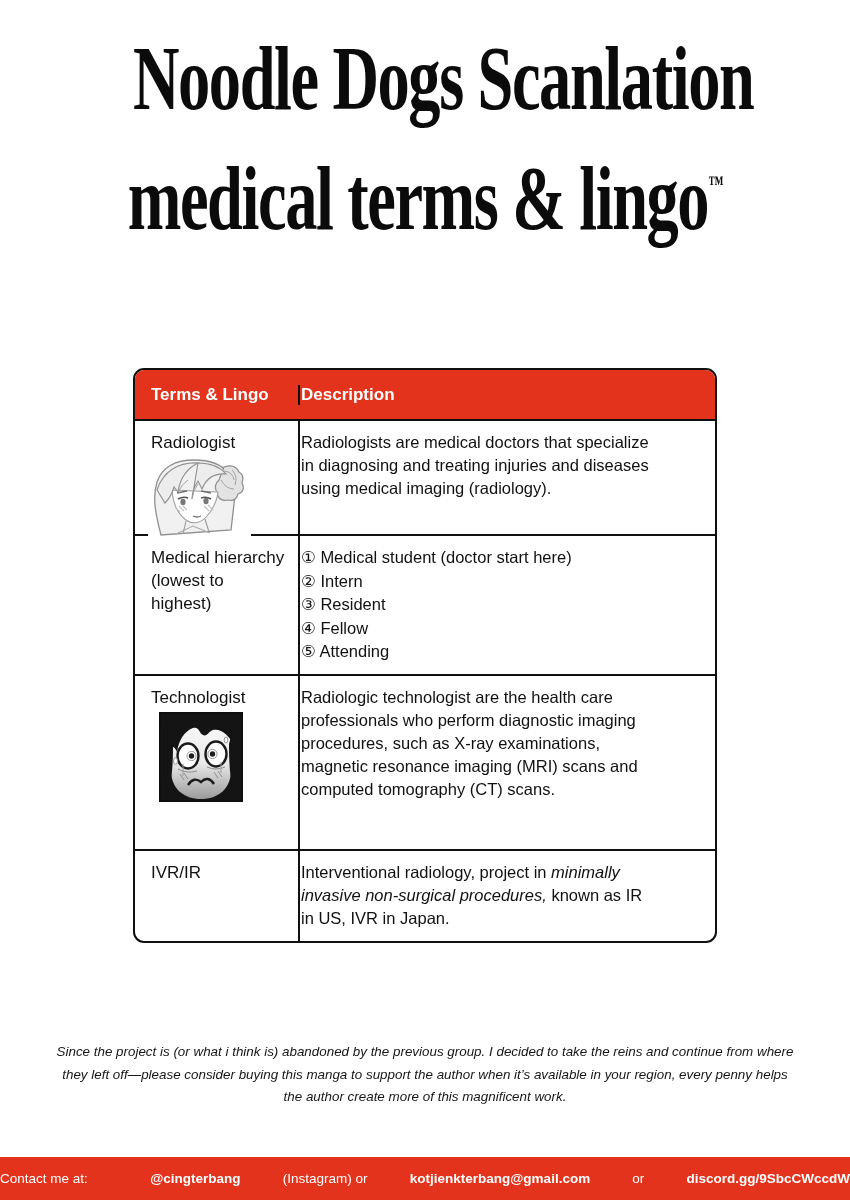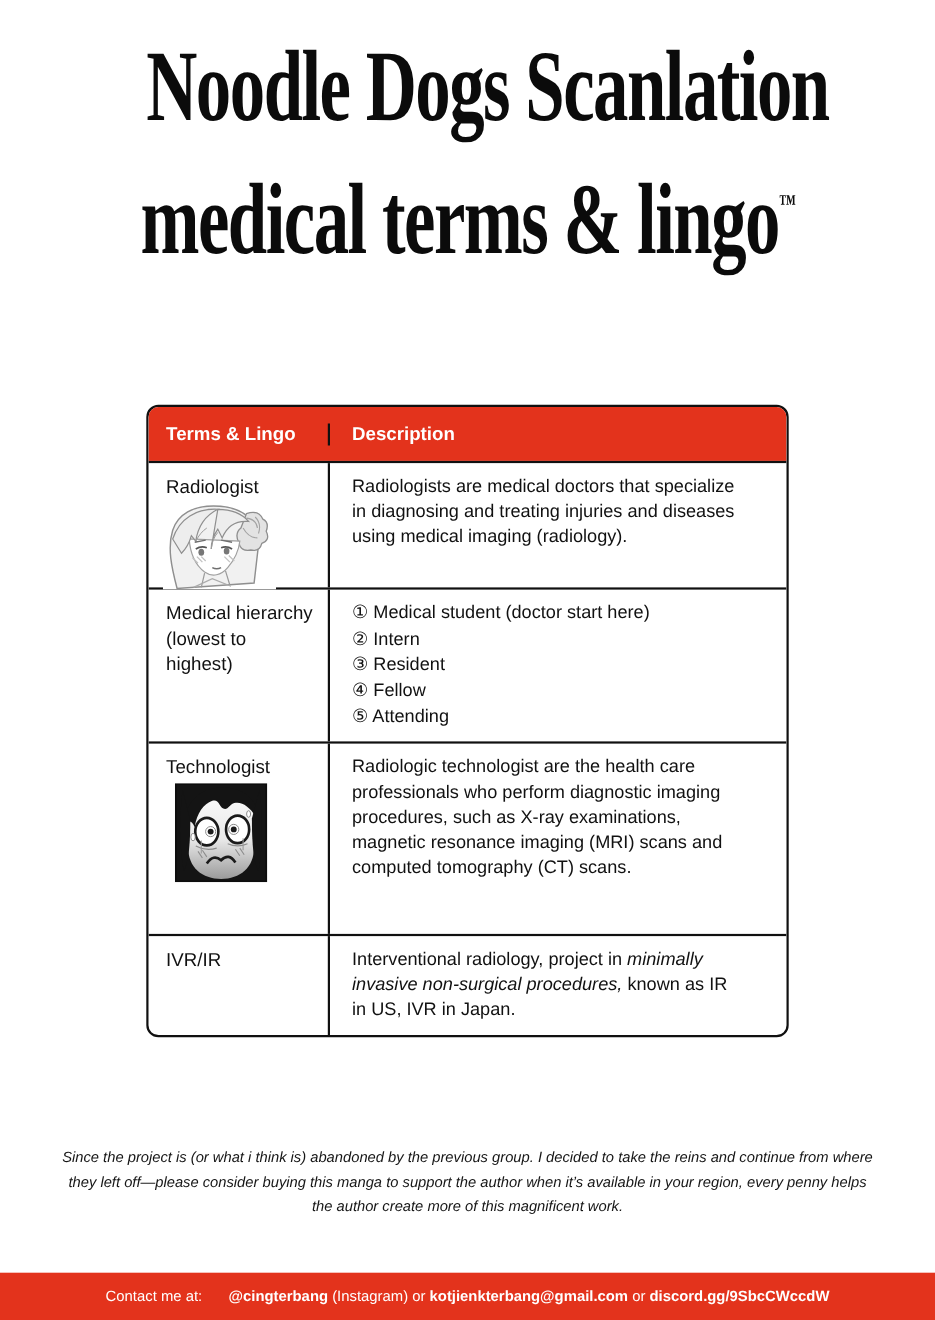--- a/index.html
+++ b/index.html
@@ -16,42 +16,42 @@
 
   
   .lingo-table{position:absolute;top:368px;left:133px;width:584px;
                border:2px solid #101010;border-radius:11px;overflow:hidden;background:#fff;
                box-sizing:border-box;}
   .t-header{display:flex;background:var(--red);color:#fff;font-weight:bold;font-size:17px;height:49px;
             align-items:center;}
   .t-row{display:flex;border-top:2px solid #101010;box-sizing:border-box;}
   .cell-term{width:165px;box-sizing:border-box;border-right:2px solid #101010;
              padding:10px 10px 8px 16px;flex-shrink:0;}
-  .cell-desc{flex:1;box-sizing:border-box;padding:10px 14px 8px 20px;}
+  .cell-desc{flex:1;box-sizing:border-box;padding:10px 14px 8px 1px;}
   .t-header .cell-term,.t-header .cell-desc{padding-top:0;padding-bottom:0;border-color:#101010;
              display:flex;align-items:center;}
   .term-label{font-size:17px;line-height:23px;}
   .desc-text{font-size:16.5px;line-height:23px;max-width:352px;}
   .hier-item{font-size:16.5px;line-height:23.5px;}
   .row-1{height:115px;}
   .row-2{height:140px;}
   .row-3{height:175px;justify-content:flex-end;}
   .row-4{height:92px;}
   .it{font-style:italic;}
   .portrait{display:block;}
   .portrait-radiologist{margin:4px 0 0 -3px;}
   .portrait-technologist{margin:3px 0 0 8px;}
 
   
   .footer-note{position:absolute;top:1041px;left:55px;width:740px;text-align:center;
                font-size:13.4px;line-height:22.5px;color:#161616;font-style:italic;}
 
   
   .contact-bar{position:absolute;top:1157px;left:0;width:850px;height:43px;background:var(--red);
-               color:#ffffff;display:flex;align-items:center;justify-content:center;
+               color:#ffffff;display:flex;align-items:center;justify-content:space-between;
                font-size:13.5px;white-space:pre-wrap;}
   .contact-bar .b{font-weight:bold;}
   .contact-prefix{margin-right:24px;}
 </style>
 </head>
 <body>
 
 <div class="page">
 
   <div class="title-wrap">

